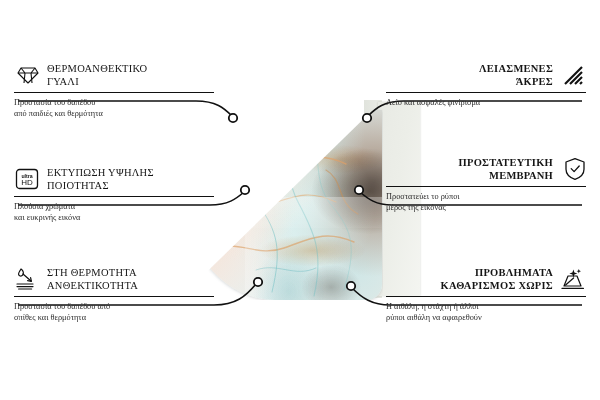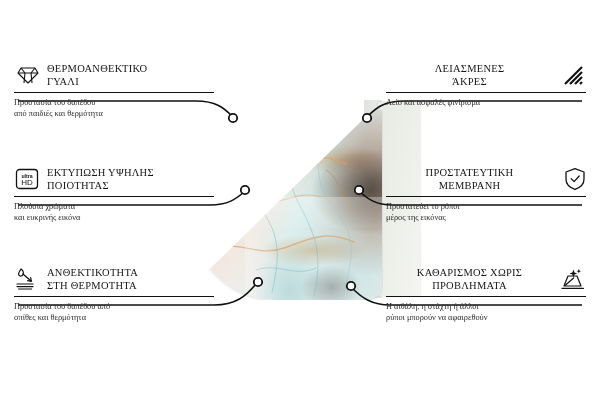--- a/index.html
+++ b/index.html
@@ -95,35 +95,35 @@
   .feat{position:absolute;width:200px;}
   .feat .head{display:flex;align-items:center;gap:7px;}
   .feat.right .head{flex-direction:row-reverse;}
   .feat .titles{flex:1;}
   .feat .t{
     font-family:"Liberation Serif", serif;
     font-size:10.5px;letter-spacing:.25px;color:#161616;
     line-height:13px;font-weight:400;white-space:nowrap;
   }
   .feat.left .t{text-align:left;}
-  .feat.right .t{text-align:center;}
+  .feat.right .t{text-align:right;font-weight:bold;}
   .feat .rule{height:1px;background:#111;margin-top:4px;}
   .feat .sub{
     font-family:Liberation Serif, serif;
     font-size:8.3px;color:#2a2a2a;line-height:11px;margin-top:4px;
   }
   .feat.right .sub{text-align:left;}
   .ico{width:26px;height:24px;flex:0 0 26px;display:flex;align-items:center;justify-content:flex-end;}
   .ico svg{display:block;}
 
   .f-l1{left:14px;top:62px;}
   .f-l2{left:14px;top:166px;}
   .f-l3{left:14px;top:266px;}
   .f-r1{left:386px;top:62px;}
-  .f-r2{left:386px;top:166px;}
+  .f-r2{left:386px;top:156px;}
   .f-r3{left:386px;top:266px;}
 </style>
 </head>
 <body>
 
 <div id="stage">
 
   <div class="product">
     <div class="backpanel2"></div>
     <div class="backpanel"></div>
@@ -223,22 +223,22 @@
         <svg width="26" height="24" viewBox="0 0 26 24">
             <g fill="none" stroke="#111" stroke-width="1.2" stroke-linecap="round" stroke-linejoin="round">
           <path d="M7 2c2.6 1.8 3 4.4 1.6 6.1C7.4 9.6 5 9.2 4.6 7.4 4.3 6 5.3 4.6 7 2z"></path>
           <path d="M9 7l8 7"></path>
               <path d="M13.6 13.6L17.4 14.4 16.6 10.6"></path>
           <path d="M3 17h16M3 19.6h16M4.6 22h13"></path>
         </g>
           </svg>
       </span>
       <span class="titles">
+        <div class="t">ΣΤΗ ΘΕΡΜΟΤΗΤΑ</div>
         <div class="t">ΑΝΘΕΚΤΙΚΟΤΗΤΑ</div>
-        <div class="t">ΣΤΗ ΘΕΡΜΟΤΗΤΑ</div>
       </span>
     </div>
     <div class="rule"></div>
     <div class="sub">
       <div>Προστασία του δαπέδου από</div>
       <div>σπίθες και θερμότητα</div>
     </div>
   </div>
 
   <div class="feat right f-r1">
@@ -294,24 +294,24 @@
             <g fill="none" stroke="#111" stroke-width="1.2" stroke-linecap="round" stroke-linejoin="round">
           <path d="M4 19 L8 9 H17 L21 19 Z"></path>
           <path d="M5.6 18 L13.6 11"></path>
           <path d="M12.4 5.6 L13.4 2.6 L14.4 5.6 L17.4 6.6 L14.4 7.6 L13.4 10.6 L12.4 7.6 L9.4 6.6 Z" fill="#111" stroke="none"></path>
           <path d="M18.2 3.6 L18.8 2 L19.4 3.6 L21 4.2 L19.4 4.8 L18.8 6.4 L18.2 4.8 L16.6 4.2 Z" fill="#111" stroke="none"></path>
           <path d="M2 21.4 H23.4"></path>
         </g>
           </svg>
       </span>
       <span class="titles">
+        <div class="t">ΠΡΟΒΛΗΜΑΤΑ</div>
         <div class="t">ΚΑΘΑΡΙΣΜΟΣ ΧΩΡΙΣ</div>
-        <div class="t">ΠΡΟΒΛΗΜΑΤΑ</div>
       </span>
     </div>
     <div class="rule"></div>
     <div class="sub">
       <div>Η αιθάλη, η στάχτη ή άλλοι</div>
-      <div>ρύποι μπορούν να αφαιρεθούν</div>
+      <div>ρύποι αιθάλη να αφαιρεθούν</div>
     </div>
   </div>
 
 </div>
 
 </body></html>

